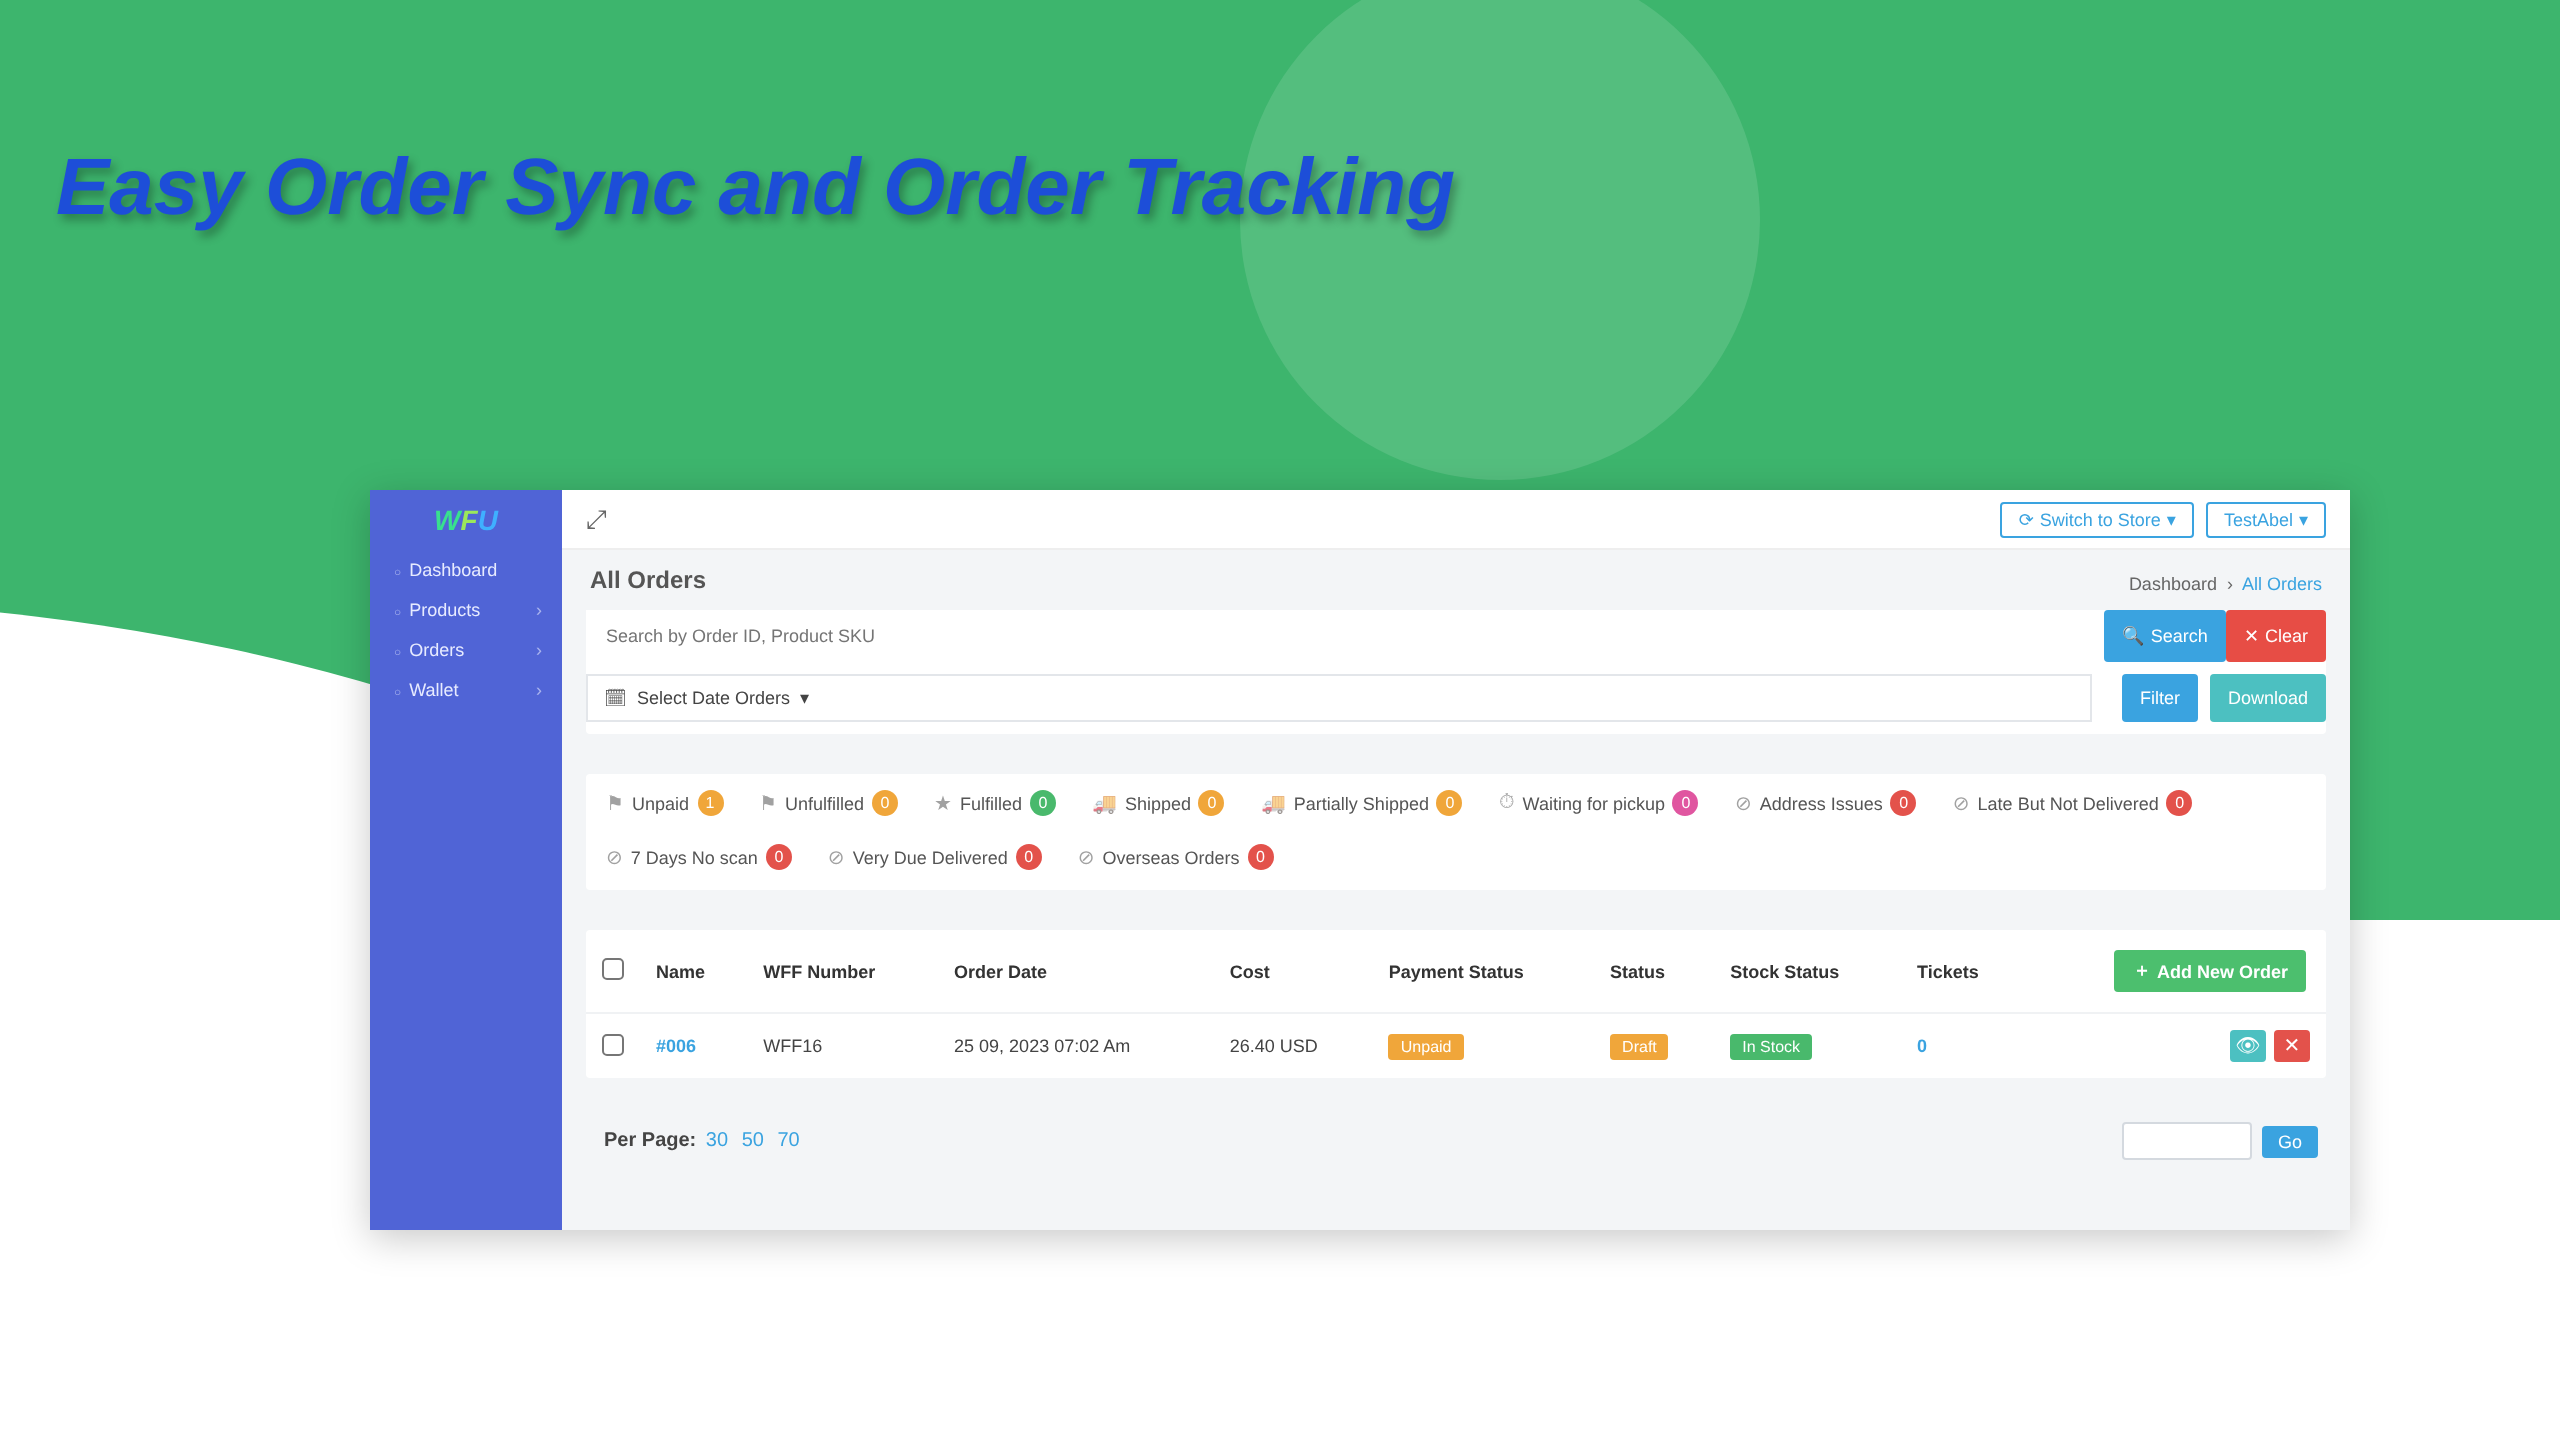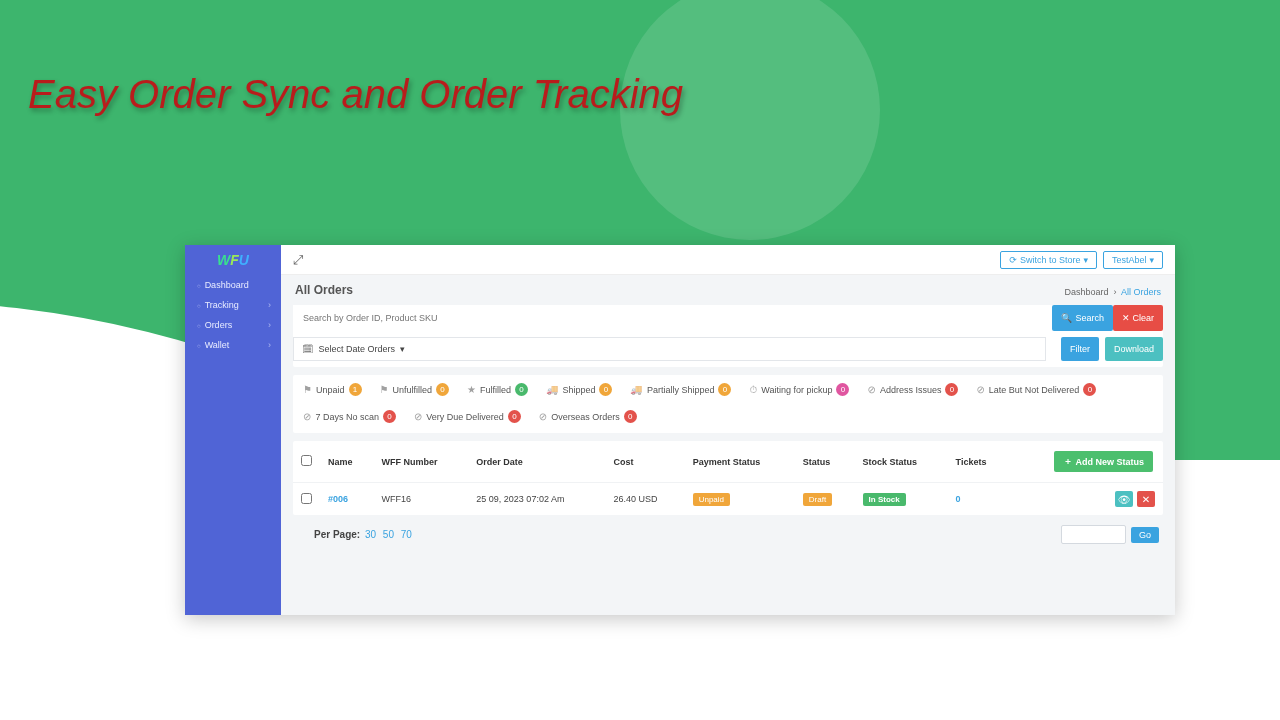--- a/index.html
+++ b/index.html
@@ -1,21 +1,21 @@
 <!DOCTYPE html>
 <html><head>
 <meta charset="utf-8">
 <style>
   * { box-sizing: border-box; margin: 0; padding: 0; font-family: Arial, Helvetica, sans-serif; }
   body { width: 1280px; height: 720px; overflow: hidden; position: relative; }
   .bg { position: absolute; inset: 0; background: #fff; }
   .green-top { position: absolute; top: 0; left: 0; right: 0; height: 460px; background: #3db56d; }
   .circle { position: absolute; top: -20px; left: 620px; width: 260px; height: 260px; border-radius: 50%; background: rgba(255,255,255,0.12); }
   .curve { position: absolute; bottom: 0; left: -120px; width: 700px; height: 420px; background: #fff; border-top-right-radius: 100% 100%; }
-  .headline { position: absolute; top: 72px; left: 28px; color: #b91c1c; font-weight: 400; font-style: italic; font-size: 40px; text-shadow: 2px 3px 5px rgba(0,0,0,.3); }
+  .headline { position: absolute; top: 72px; left: 28px; color: #1d4ed8; font-weight: 700; font-style: italic; font-size: 40px; text-shadow: 2px 3px 5px rgba(0,0,0,.3); }
 
   .panel { position: absolute; top: 245px; left: 185px; width: 990px; height: 370px; background: #f3f5f7; box-shadow: 0 4px 18px rgba(0,0,0,.22); display: flex; }
 
   
   .sidebar { width: 96px; background: #5064d6; color: #cfd6ff; font-size: 9px; }
   .logo { height: 30px; display: flex; align-items: center; justify-content: center; font-size: 14px; font-weight: 800; font-style: italic; }
   .logo .w1 { color: #39e08f; } .logo .w2 { color: #9be85a; } .logo .w3 { color: #3fb0ff; }
   .nav-item { padding: 5px 12px; cursor: pointer; position: relative; font-size: 9px; color: #e7ebff; }
   .nav-item::before { content:"○"; font-size: 6px; margin-right: 4px; opacity:.6 }
   .nav-item.caret::after { content: "›"; position: absolute; right: 10px; opacity: .6; }
@@ -31,21 +31,21 @@
   .btn-danger { background: #e74d45; color: #fff; }
   .btn-teal { background: #4cc0c1; color: #fff; }
   .btn-orange { background: #f5a94c; color: #fff; }
   .btn-green { background: #4cbf6e; color: #fff; }
 
   .title-row { display: flex; align-items: flex-end; padding: 8px 14px; font-size: 11px; }
   .title-row h2 { font-size: 12px; font-weight: 700; color: #555; }
   .crumbs { margin-left: auto; font-size: 9px; color: #666; }
   .crumbs a { color: #3aa3e0; text-decoration: none; }
 
-  .content { padding: 0 12px 10px; display: flex; flex-direction: column; gap: 8px; }
+  .content { padding: 0 12px 10px; display: flex; flex-direction: column; gap: 20px; }
 
   .card { background: #fff; border-radius: 2px; }
 
   .searchbar { display: flex; }
   .searchbar input { flex: 1; border: 0; padding: 8px 10px; font-size: 9px; outline: none; }
   .row2 { display: flex; gap: 6px; margin-top: 6px; }
   .date-sel { flex: 1.05; background: #fff; border: 1px solid #e3e6ea; padding: 6px 8px; font-size: 9px; color: #444; display: flex; align-items: center; gap: 5px; cursor: pointer; }
   .country { flex: 1; background: #fff; border: 1px solid #e3e6ea; padding: 6px 8px; font-size: 9px; color: #888; cursor: pointer; }
   .cs-row { display: flex; justify-content: flex-end; gap: 6px; margin-top: 6px; }
 
@@ -54,28 +54,28 @@
   .tag .ico { opacity:.55; font-size: 10px; }
   .count { display:inline-flex; align-items:center; justify-content:center; min-width:13px; height:13px; padding:0 3px; border-radius:7px; font-size:8px; color:#fff; }
   .c-orange{background:#f0a63a;} .c-green{background:#49b96c;} .c-pink{background:#e056a0;} .c-red{background:#e3524b;}
 
   table { width: 100%; border-collapse: collapse; font-size: 9px; }
   thead th { text-align: left; font-weight: 700; color: #333; padding: 10px 8px; margin-left: 16px; }
   tbody td { padding: 8px 8px; color: #444; border-top: 1px solid #f0f2f4; }
   .chk{ width:22px;text-align:center; }
   input[type=checkbox]{ width:11px;height:11px; }
   .pill { font-size: 8px; padding: 2px 6px; border-radius: 2px; color: #fff; display: inline-block; }
-  .pill-orange{background:#f0a63a;} .pill-green{background:#49b96c;font-weight:bold;}
+  .pill-orange{background:#f0a63a;} .pill-green{background:#49b96c;}
   .link { color:#3aa3e0; font-weight:700; cursor:pointer; }
   .row-actions { display:flex; gap:4px; justify-content:flex-end; }
   .row-actions .sq { width:18px;height:16px;display:inline-flex;align-items:center;justify-content:center;border-radius:2px;color:#fff;font-size:10px;cursor:pointer; }
   .eye{background:#4cc0c1;} .del{background:#e3524b;}
 
   .pager { display:flex; align-items:center; font-size:10px; color:#444; padding:2px 4px; }
-  .pager .pp { margin-left:17px; }
+  .pager .pp { margin-left:5px; }
   .pp a { color:#3aa3e0; margin:0 2px; cursor:pointer; }
   .pager .goto { margin-left:auto; display:flex; gap:5px; align-items:center; }
   .gin { width:65px;height:19px;border:1px solid #d4d9df;border-radius:2px;font-size:9px;padding:0 4px; }
   .go { background:#3aa3e0;color:#fff;padding:3px 8px;border-radius:2px;font-size:9px;cursor:pointer; }
 </style>
 </head>
 <body>
 
 <div class="bg">
   <div class="green-top"></div>
@@ -84,21 +84,21 @@
   <div class="headline">Easy Order Sync and Order Tracking</div>
 
   <div class="panel">
     <div class="sidebar">
       <div class="logo">
         <span class="w1">W</span>
           <span class="w2">F</span>
           <span class="w3">U</span>
       </div>
       <div class="nav-item">Dashboard</div>
-      <div class="nav-item caret">Tracking</div>
+      <div class="nav-item caret">Products</div>
       <div class="nav-item caret">Orders</div>
       <div class="nav-item caret">Wallet</div>
     </div>
 
     <div class="main">
       <div class="topbar">
         <span class="expand">⤢</span>
         <span class="spacer"></span>
         <span class="btn btn-outline">⟳ <span>Switch to Store</span> ▾</span>
         <span style="width:6px"></span>
@@ -148,21 +148,21 @@
                 <tr>
               <th class="chk"><input type="checkbox" style=""></th>
               <th>Name</th>
               <th>WFF Number</th>
               <th>Order Date</th>
               <th>Cost</th>
               <th>Payment Status</th>
               <th>Status</th>
               <th>Stock Status</th>
               <th>Tickets</th>
-              <th style="text-align:right;padding-right:10px;"><span class="btn btn-green">＋ <span>Add New Status</span></span></th>
+              <th style="text-align:right;padding-right:10px;"><span class="btn btn-green">＋ <span>Add New Order</span></span></th>
             </tr>
               </thead>
             <tbody id="tbody">
                 <tr>
                   <td class="chk"><input type="checkbox" style=""></td>
                   <td><span class="link">#006</span></td>
                   <td>WFF16</td>
                   <td>25 09, 2023 07:02 Am</td>
                   <td>26.40 USD</td>
                   <td><span class="pill pill-orange">Unpaid</span></td>

